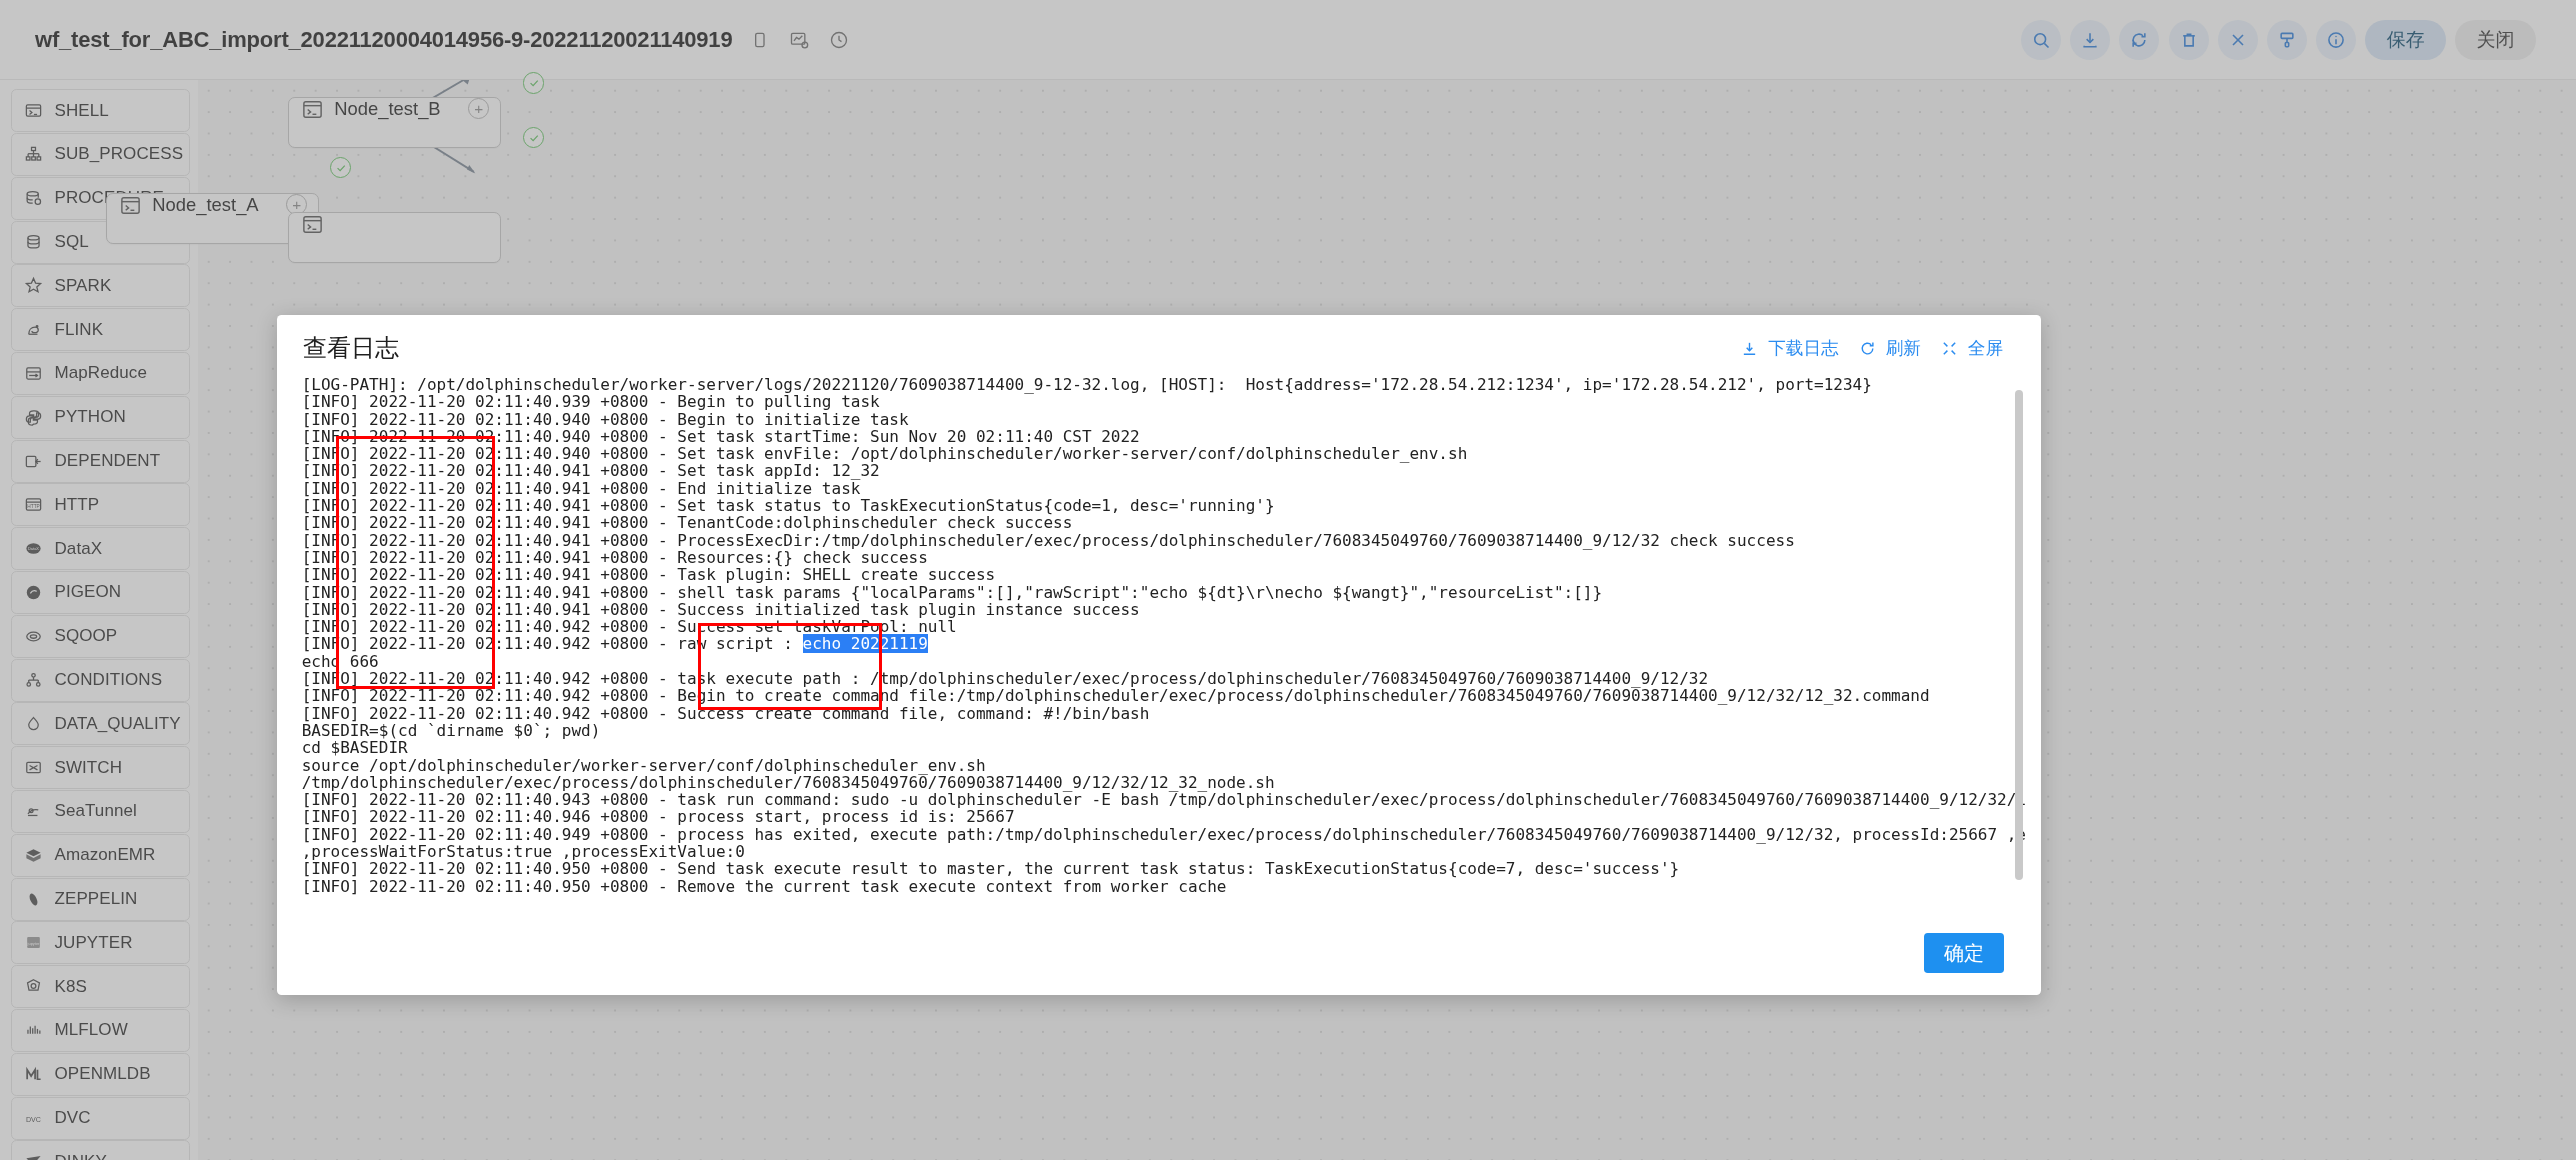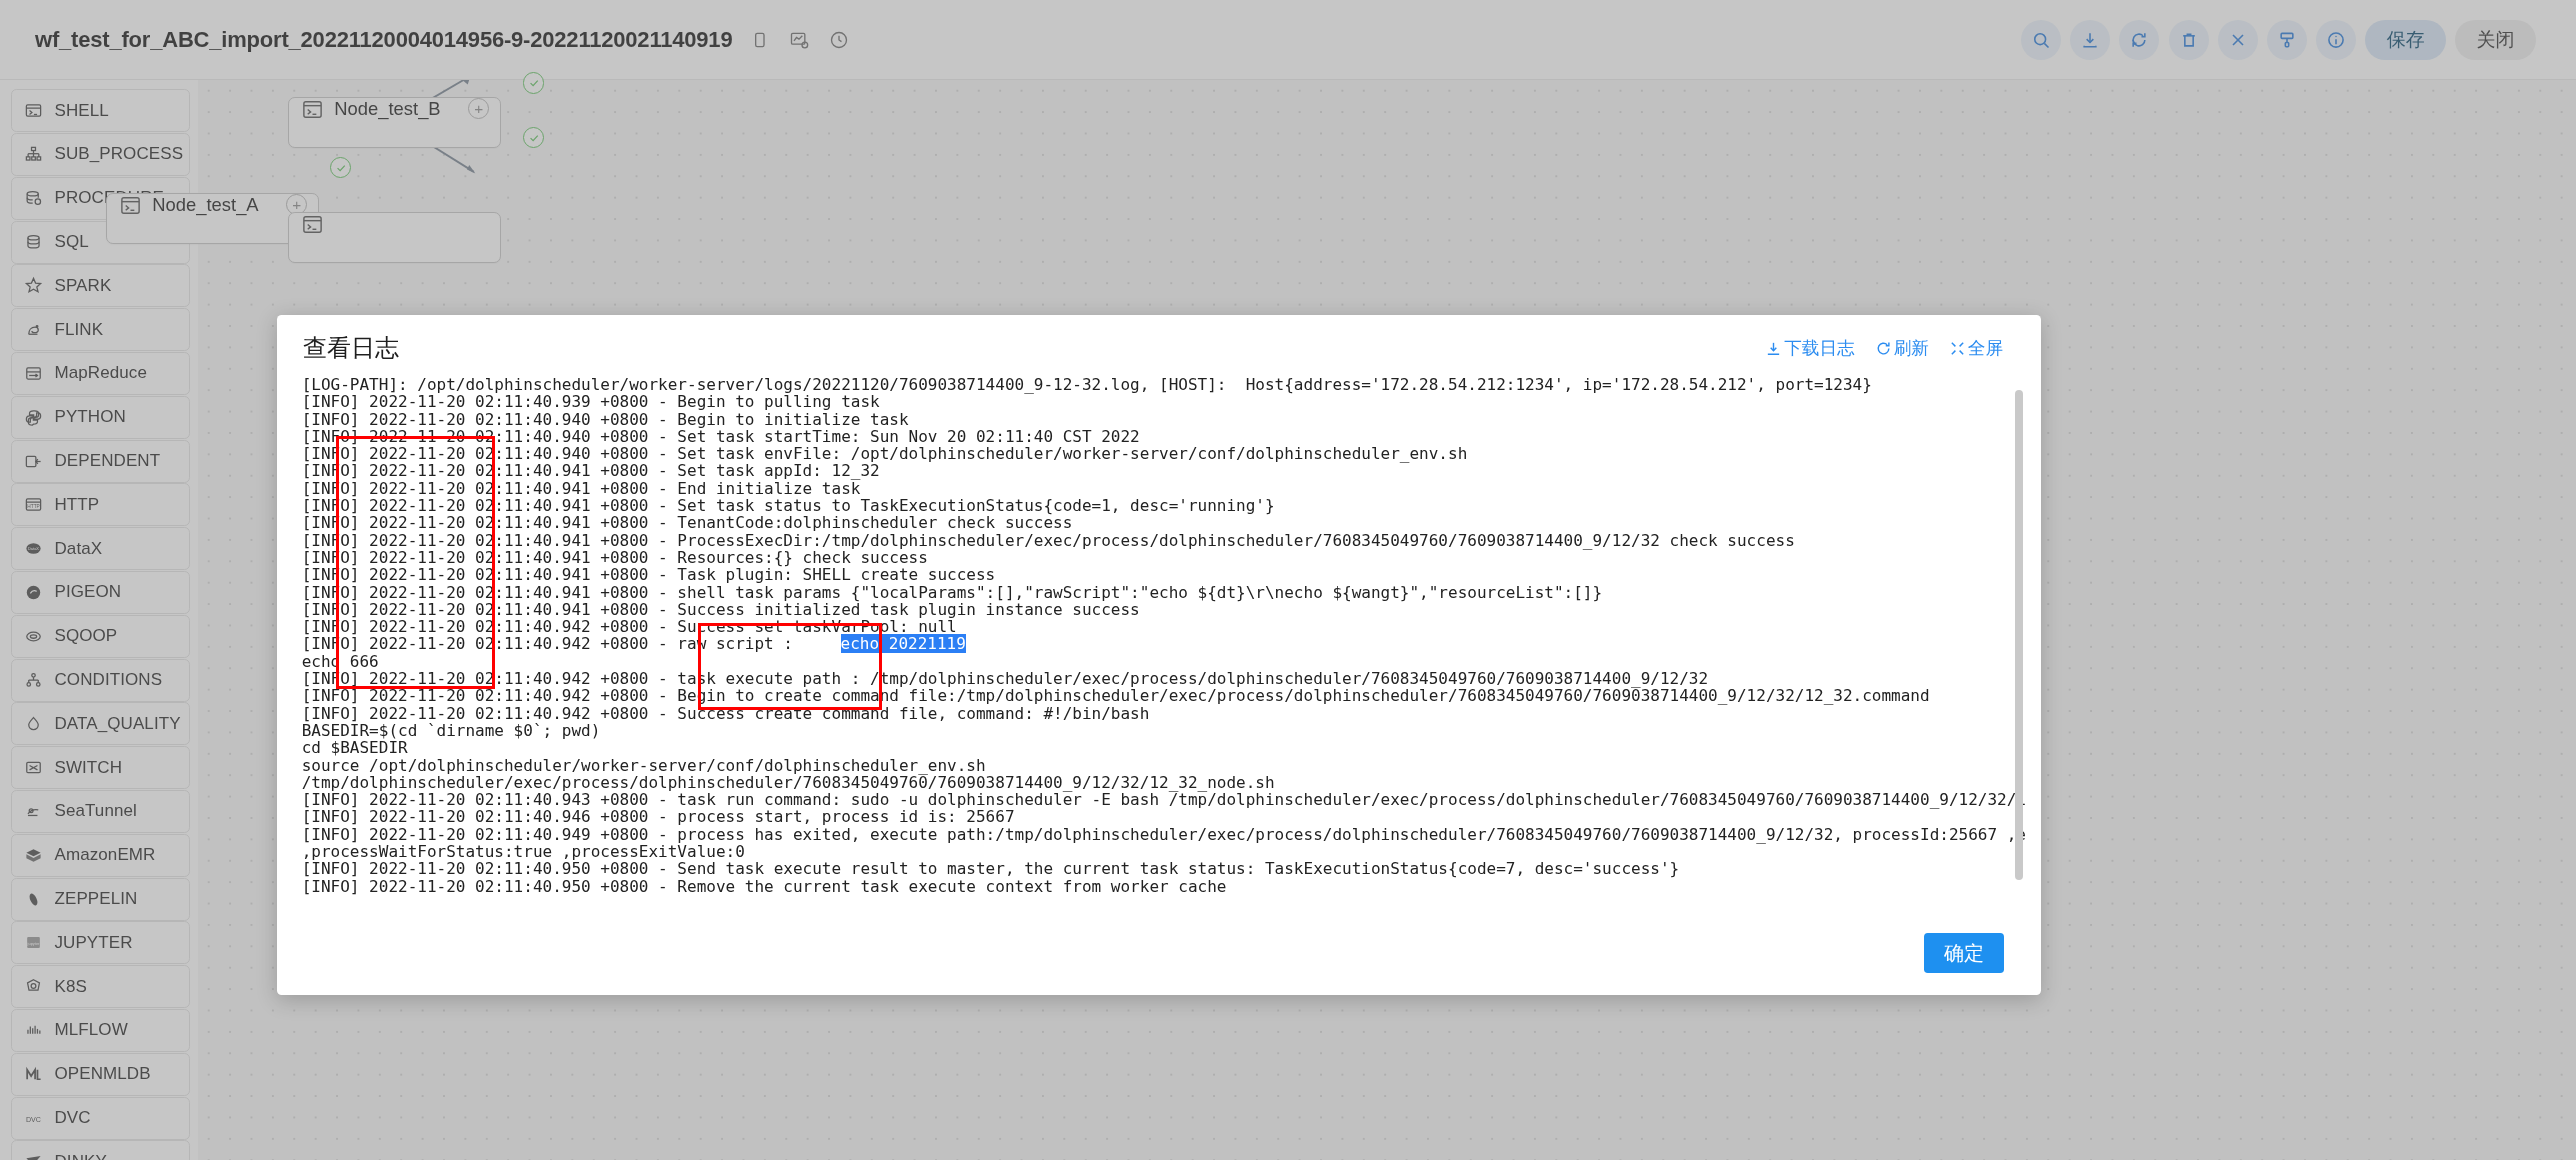--- a/index.html
+++ b/index.html
@@ -142,39 +142,39 @@
     border-radius: 4.6px;
     box-shadow: 0 4.6px 21.4px rgba(0,0,0,.20);
   }
   #modal-header {
     height: 66px; display: flex; align-items: center;
     padding: 0 38px 0 26px;
   }
   #modal-title { font-size: 24px; color: #1f1f1f; font-weight: 400; }
   #modal-actions { margin-left: auto; display: flex; align-items: center; gap: 20px; }
   .mh-action {
-    display: flex; align-items: center; gap: 2px;
+    display: flex; align-items: center; gap: 10px;
     color: #2b8cf0; font-size: 17.6px; cursor: pointer; white-space: nowrap;
   }
   .mh-action svg { width: 17px; height: 17px; stroke: #2b8cf0; fill: none; stroke-width: 2; }
 
   #log-scroller {
     position: absolute; left: 17px; top: 61px;
     width: 1731px; height: 528px;
     overflow: hidden;
   }
   #log-pre {
     font-family: "DejaVu Sans Mono", "Liberation Mono", monospace;
     font-size: 16px;
     line-height: 17.3px;
     color: #222;
     white-space: pre;
     padding: 0 0 0 7.7px;
   }
-  .hl-sel { background: #2b7ff5; color: #ffffff; margin-left: 38px; }
+  .hl-sel { background: #2b7ff5; color: #ffffff; }
 
   #log-scrollbar {
     position: absolute; right: 17px; top: 75px;
     width: 9.2px; height: 513px;
   }
   #log-scroll-thumb {
     position: absolute; left: 0; top: 0;
     width: 8.4px; height: 490px;
     background: #c9c9c9; border-radius: 4.6px;
   }

